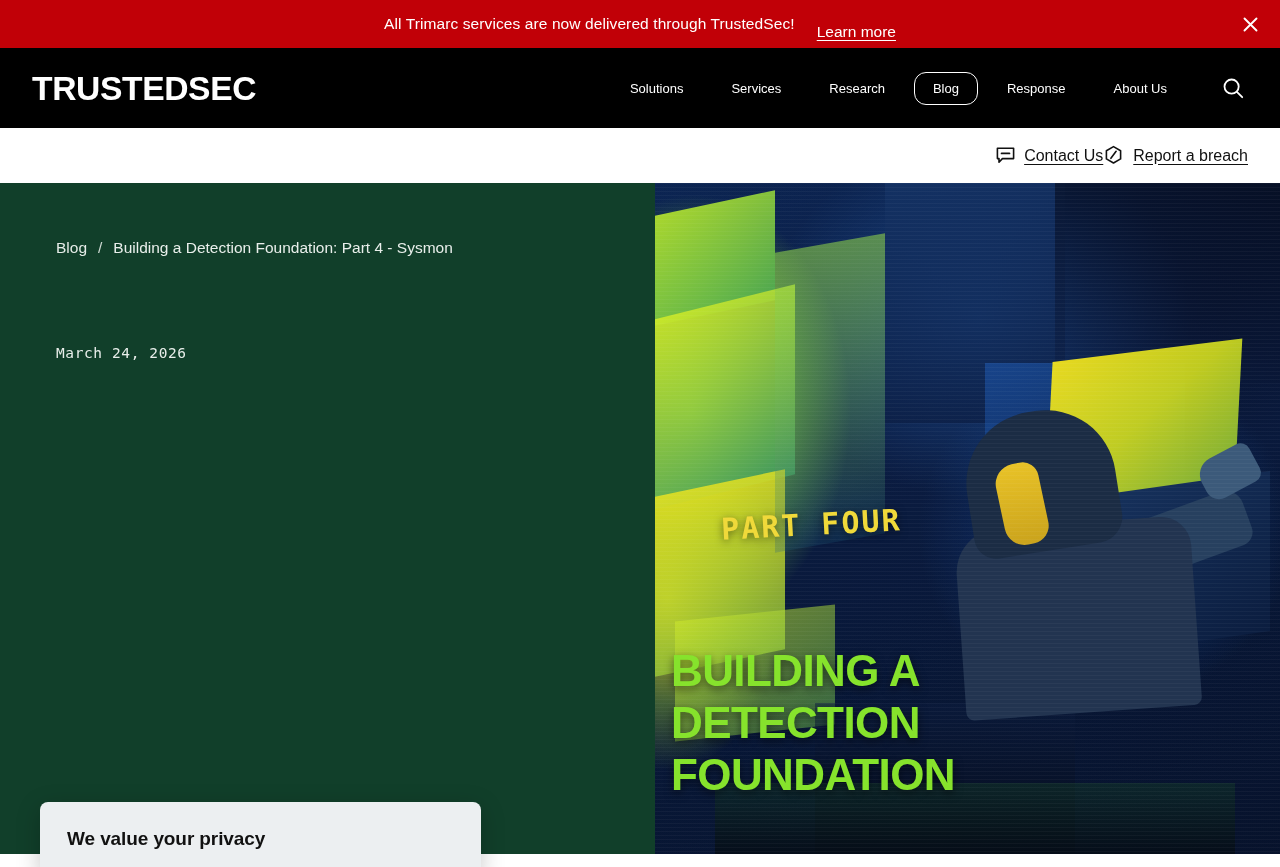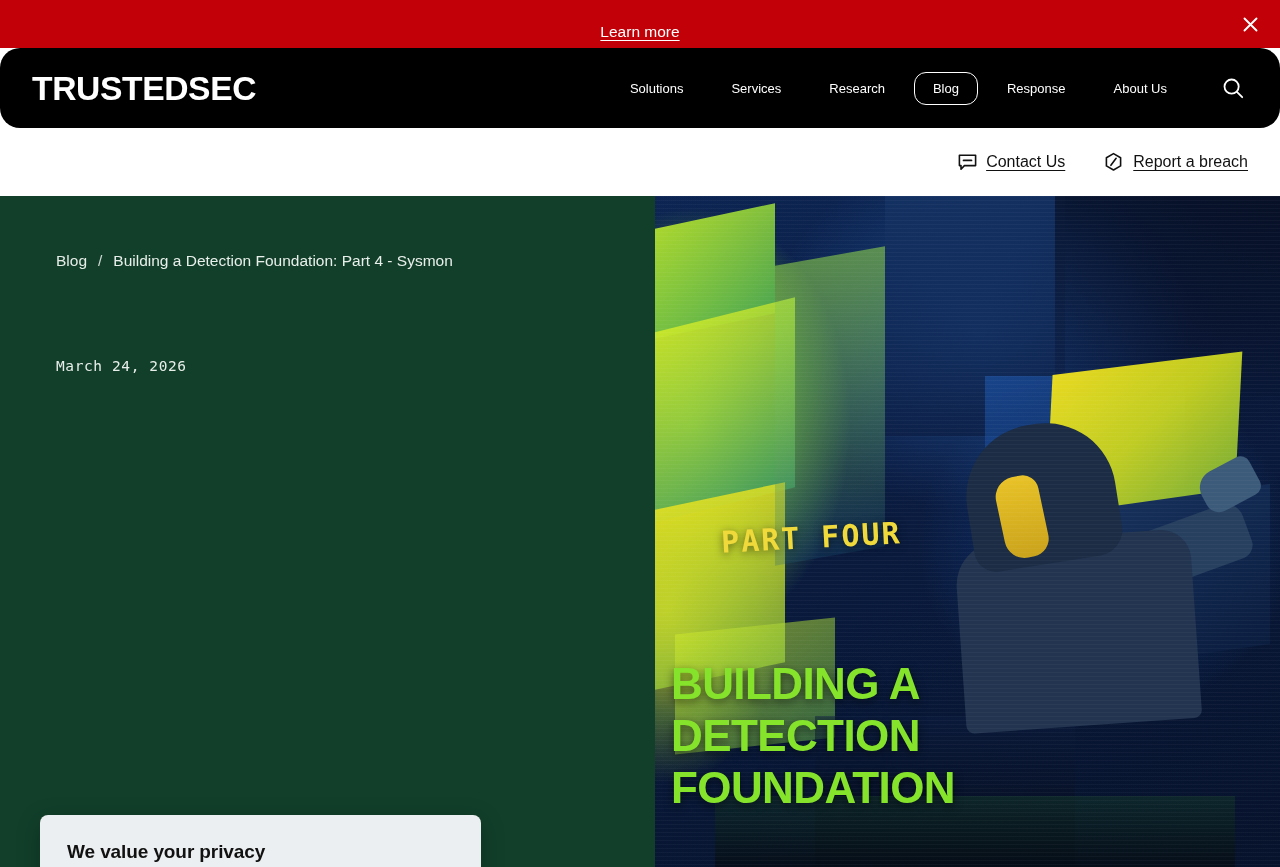--- a/index.html
+++ b/index.html
@@ -51,21 +51,20 @@
   }
   .announce-close svg { display: block; }
 
   
   .site-header {
     height: 80px;
     background: #000000;
     display: flex;
     align-items: center;
     padding: 0 32px 0 32px;
-    border-radius: 20px;
   }
   .brand {
     font-family: "Liberation Sans", sans-serif;
     font-weight: 700;
     font-size: 33px;
     letter-spacing: -0.4px;
     color: #ffffff;
     line-height: 1;
     transform: scaleX(1.02);
     transform-origin: left center;
@@ -96,26 +95,25 @@
     height: 30px;
     display: flex;
     align-items: center;
     justify-content: center;
     color: #ffffff;
     cursor: pointer;
   }
 
   
   .util-band {
-    height: 68px;
+    height: 55px;
     background: #ffffff;
     display: flex;
     align-items: center;
     justify-content: flex-end;
-    gap: 38px;
     padding-right: 32px;
   }
   .util-link {
     display: flex;
     align-items: center;
     gap: 9px;
     color: #111111;
     font-size: 16px;
     cursor: pointer;
   }
@@ -324,20 +322,21 @@
     font-size: 19px;
     font-weight: 700;
     color: #111111;
     letter-spacing: -0.1px;
   }
 </style>
 </head>
 <body>
 
 <div class="announce-bar">
+  <span class="announce-text">All Trimarc services are now delivered through TrustedSec!</span>
   <a class="announce-link">Learn more</a>
   <div class="announce-close">
     <svg width="15" height="15" viewBox="0 0 15 15" fill="none" aria-hidden="true">
       <path d="M1.5 1.5 L13.5 13.5 M13.5 1.5 L1.5 13.5" stroke="currentColor" stroke-width="1.9" stroke-linecap="round"></path>
     </svg>
   </div>
 </div>
 
 <header class="site-header">
   <div class="brand">TRUSTEDSEC</div>

